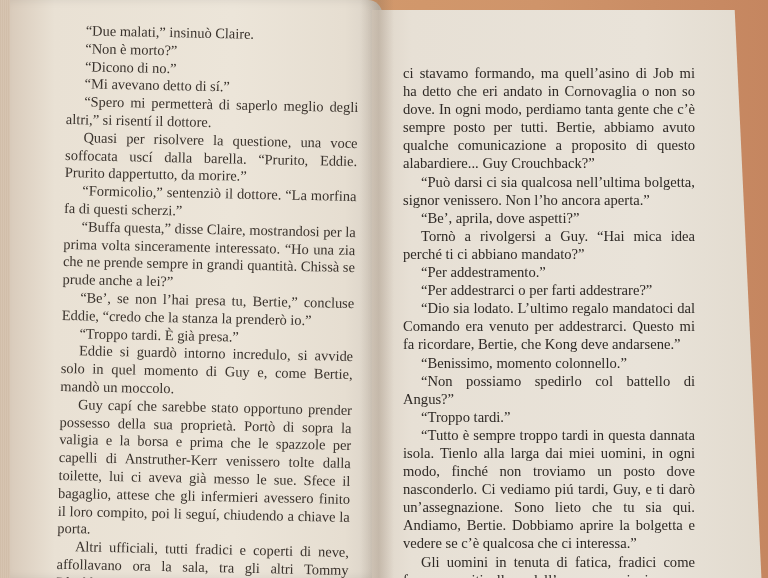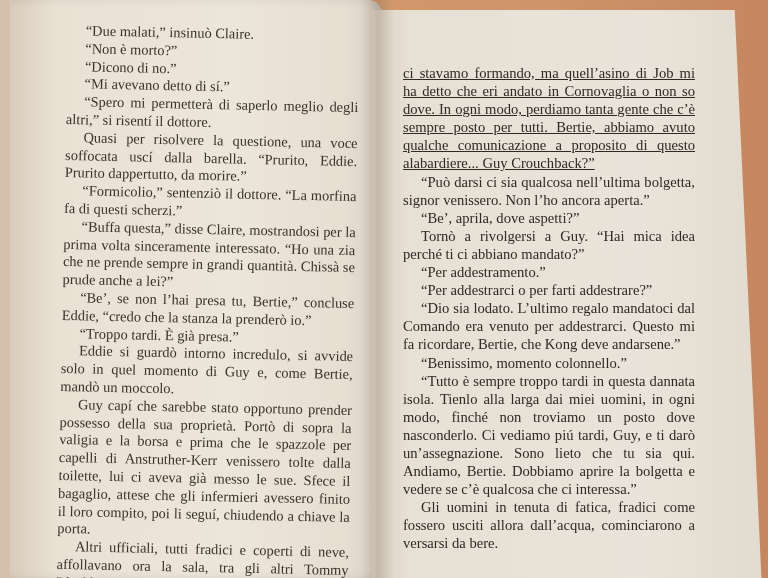--- a/index.html
+++ b/index.html
@@ -34,21 +34,21 @@
   .text-left {
     position: absolute; left: 68px; top: 22px; width: 292px;
     font-size: 14.4px; line-height: 17.8px; color: #3a332d;
     transform: rotate(1.2deg); transform-origin: 0 0;
   }
   .text-right {
     position: absolute; left: 403px; top: 64px; width: 292px;
     font-size: 14.6px; line-height: 18.1px; color: #2e2925;
   }
   .p { margin: 0; text-align: justify; text-indent: 18px; }
-  .p.noindent { text-indent: 0; text-decoration: underline; }
+  .p.noindent { text-indent: 0; }
 </style>
 </head>
 <body>
 
 <div class="table-wood"></div>
 <div class="page-stack-left"></div>
 
 <div class="page-left"></div>
 <div class="page-right"></div>
 <div class="gutter"></div>
@@ -72,16 +72,18 @@
 
 <div class="text-right">
   <p class="p noindent">ci stavamo formando, ma quell’asino di Job mi ha detto che eri andato in Cornovaglia o non so dove. In ogni modo, perdiamo tanta gente che c’è sempre posto per tutti. Bertie, abbiamo avuto qualche comunicazione a proposito di questo alabardiere... Guy Crouchback?”</p>
   <p class="p">“Può darsi ci sia qualcosa nell’ultima bolgetta, signor venissero. Non l’ho ancora aperta.”</p>
   <p class="p">“Be’, aprila, dove aspetti?”</p>
   <p class="p">Tornò a rivolgersi a Guy. “Hai mica idea perché ti ci abbiano mandato?”</p>
   <p class="p">“Per addestramento.”</p>
   <p class="p">“Per addestrarci o per farti addestrare?”</p>
   <p class="p">“Dio sia lodato. L’ultimo regalo mandatoci dal Comando era venuto per addestrarci. Questo mi fa ricordare, Bertie, che Kong deve andarsene.”</p>
   <p class="p">“Benissimo, momento colonnello.”</p>
+  <p class="p">“Non possiamo spedirlo col battello di Angus?”</p>
+  <p class="p">“Troppo tardi.”</p>
   <p class="p">“Tutto è sempre troppo tardi in questa dannata isola. Tienlo alla larga dai miei uomini, in ogni modo, finché non troviamo un posto dove nasconderlo. Ci vediamo piú tardi, Guy, e ti darò un’assegnazione. Sono lieto che tu sia qui. Andiamo, Bertie. Dobbiamo aprire la bolgetta e vedere se c’è qualcosa che ci interessa.”</p>
   <p class="p">Gli uomini in tenuta di fatica, fradici come fossero usciti allora dall’acqua, cominciarono a versarsi da bere.</p>
 
 </div>
 
 </body></html>

